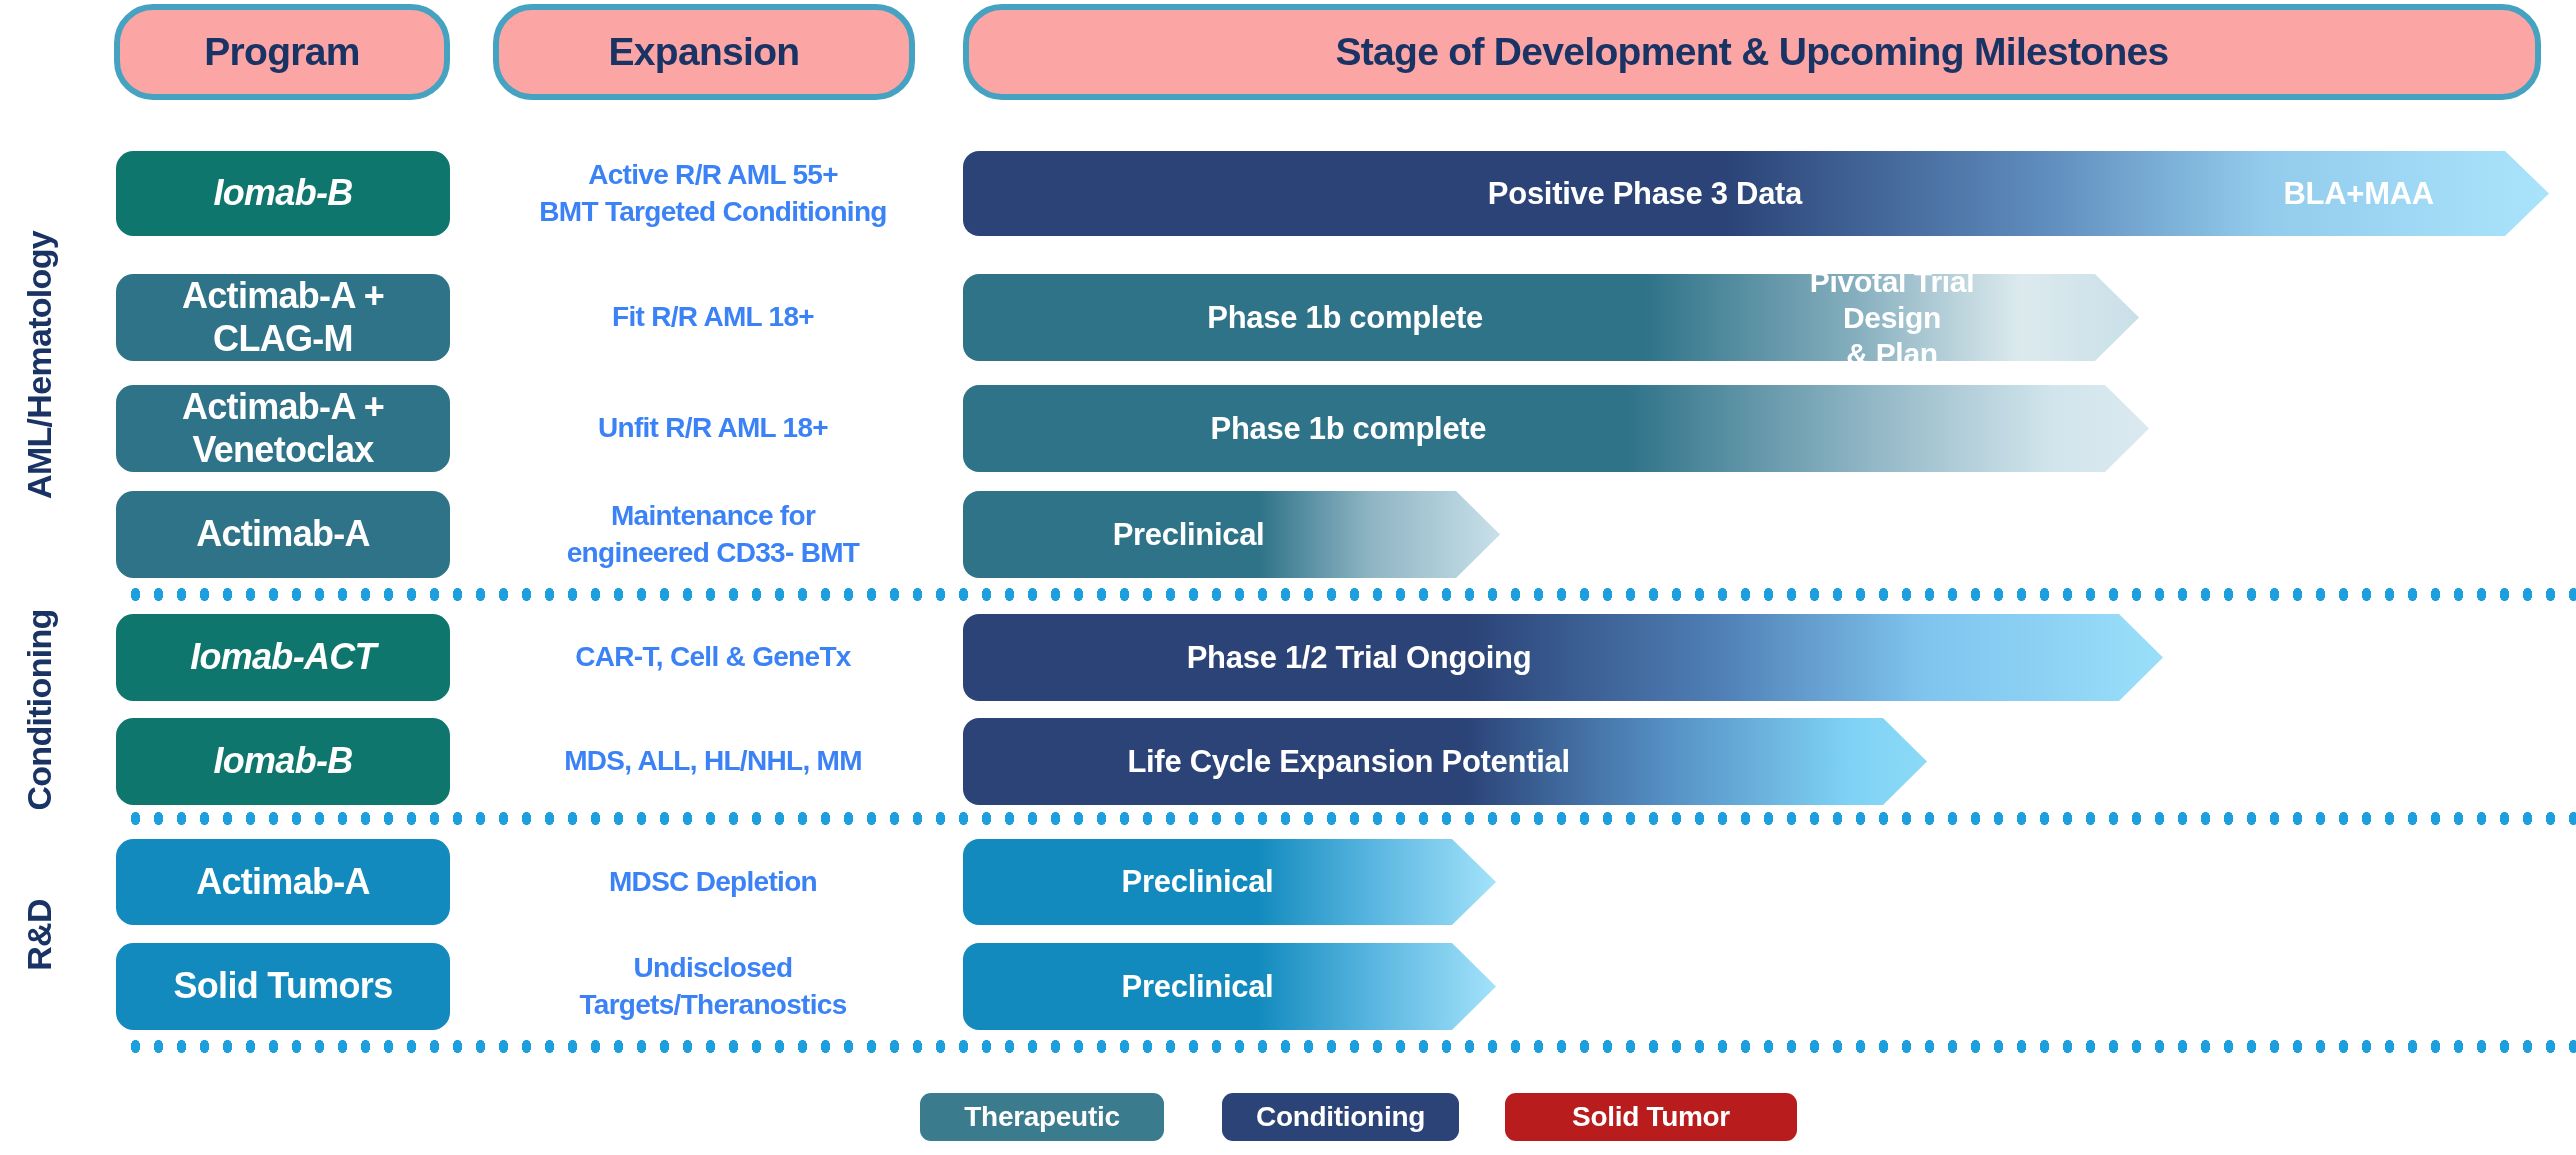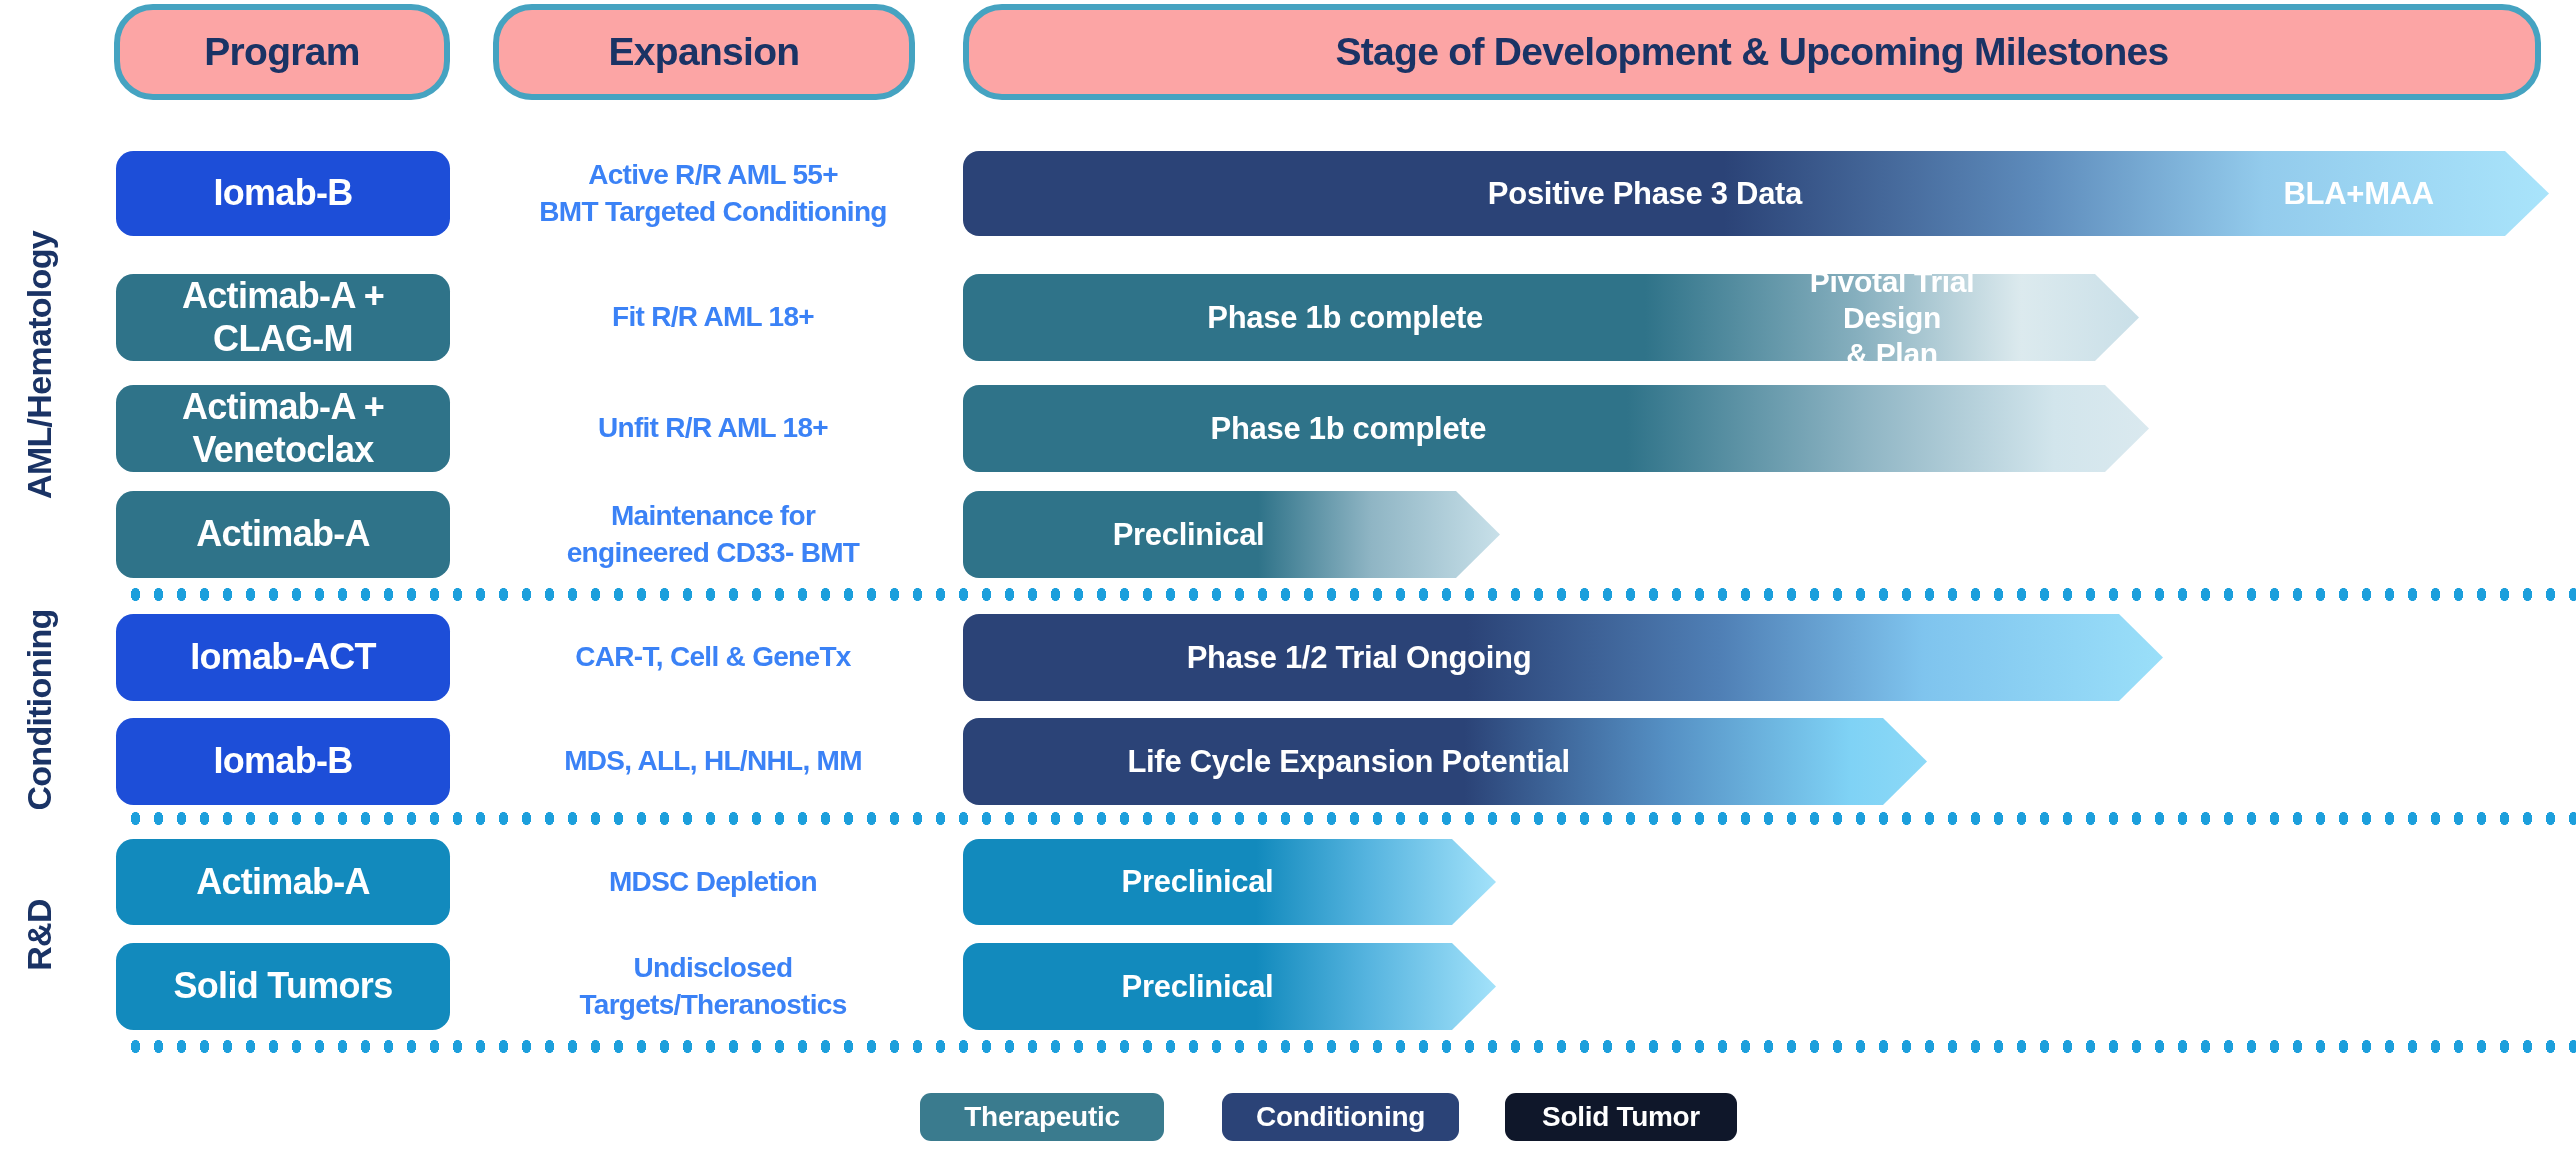--- a/index.html
+++ b/index.html
@@ -22,21 +22,21 @@
   .side-label{
     position:absolute;left:39px;transform:translate(-50%,-50%) rotate(-90deg);
     transform-origin:center;white-space:nowrap;color:#1A3365;font-size:34px;letter-spacing:-0.7px;
   }
   
   .prog{
     position:absolute;left:116px;width:334px;border-radius:17.5px;
     display:flex;align-items:center;justify-content:center;text-align:center;
     color:#ffffff;font-size:36px;line-height:1.18;white-space:pre-line;letter-spacing:-0.7px;
   }
-  .c-navy{background:#1d4ed8;}
+  .c-navy{background:#0f766e;font-style:italic;}
   .c-teal{background:#2F7389;}
   .c-blue{background:#128ABD;}
   
   .ind{
     position:absolute;left:464px;width:498px;
     display:flex;align-items:center;justify-content:center;text-align:center;
     color:#3b82f6;font-size:28px;line-height:1.3;white-space:pre-line;letter-spacing:-0.7px;
   }
   
   .arrow{
@@ -62,21 +62,21 @@
     background-size:23px 15px;background-repeat:repeat-x;
   }
   
   .chip{
     position:absolute;top:1093px;height:48px;border-radius:11px;
     display:flex;align-items:center;justify-content:center;
     color:#ffffff;font-size:28px;letter-spacing:-0.3px;
   }
   .chip-teal{left:920px;width:244px;background:#3A7B8E;}
   .chip-navy{left:1222px;width:237px;background:#2B4377;}
-  .chip-blue{left:1505px;width:232px;background:#0f172a;}
+  .chip-blue{left:1505px;width:292px;background:#b91c1c;}
 </style>
 </head>
 <body>
 
 <div class="page">
 
   <div class="pill hdr-program">Program</div>
   <div class="pill hdr-indication">Expansion</div>
   <div class="pill hdr-stage">Stage of Development &amp; Upcoming Milestones</div>
 

